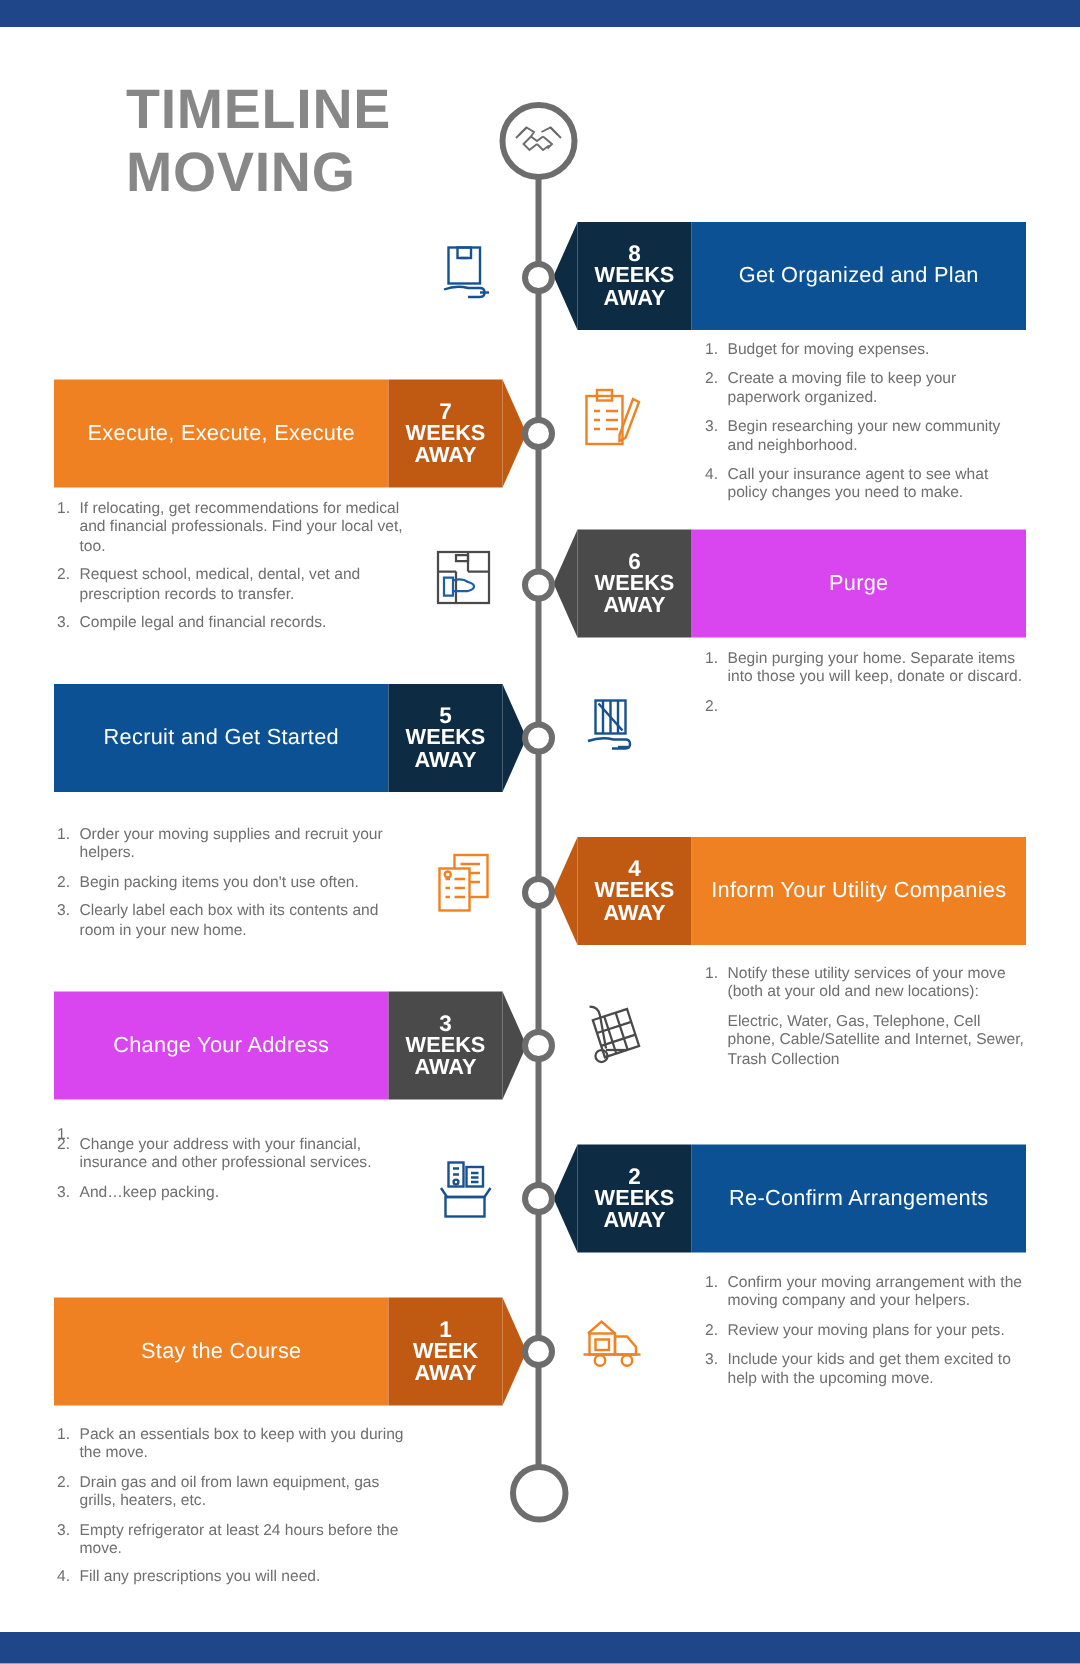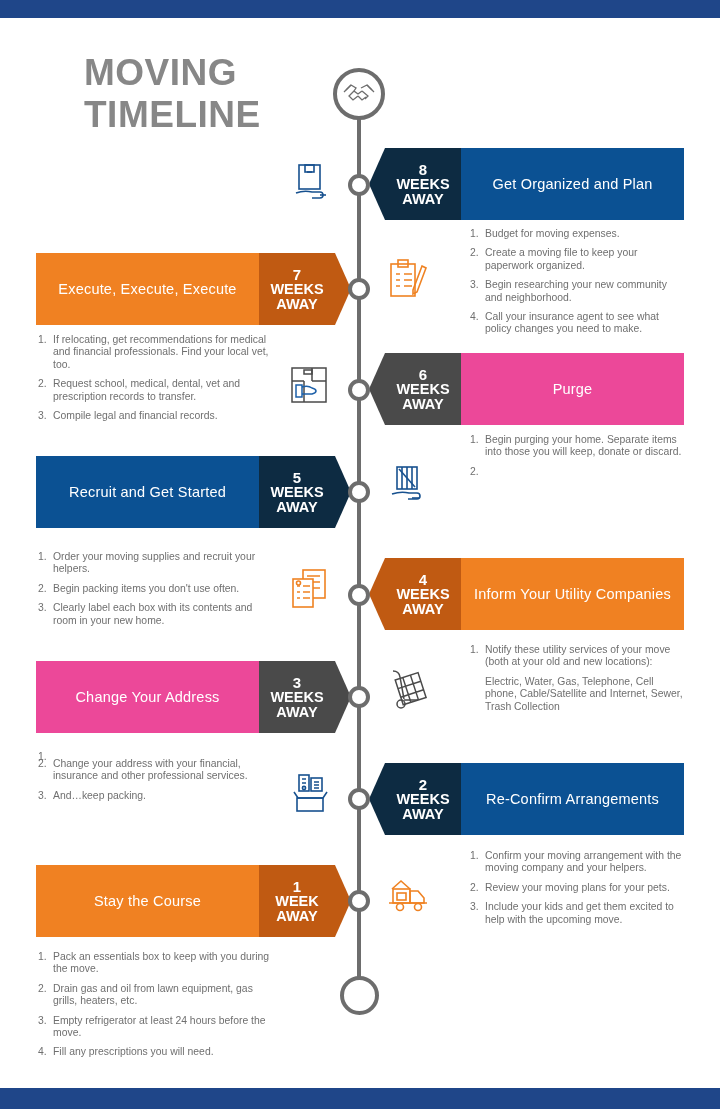--- a/index.html
+++ b/index.html
@@ -48,33 +48,33 @@
   ol.items li .n{position:absolute;left:0;top:0;}
   ol.items li .sub{display:block;margin-top:7px;}
 
   .icon{position:absolute;}
 
   
   .c-blue{background:#0B5193;}
   .c-navy{background:#0D2B42;color:#0D2B42;}
   .c-orange{background:#F08122;}
   .c-dkorange{background:#C05A12;color:#C05A12;}
-  .c-gray{background:#ec4899;}
+  .c-gray{background:#d946ef;}
   .c-dkgray{background:#4A4A4A;color:#4A4A4A;}
   .badge.c-navy span,.badge.c-dkorange span,.badge.c-dkgray span{color:#ffffff;}
 </style>
 </head>
 <body>
 
 <div class="band" id="top-band"></div>
 <div class="band" id="bottom-band"></div>
 
 <div id="page-title">
+  <div>TIMELINE</div>
   <div>MOVING</div>
-  <div>TIMELINE</div>
 </div>
 
 <div id="spine"></div>
 
 <div class="spine-circle" id="spine-top-circle">
   <svg width="34" height="30" viewBox="0 0 34 30" fill="none" stroke="#6d6d6d" stroke-width="1.3">
     <path d="M2 13 L9 6 L14 9 L12 12 L16 15 L20 12"></path>
     <path d="M32 13 L25 6 L19 9"></path>
     <path d="M12 12 L7 17 L11 21 L16 17"></path>
     <path d="M16 17 L20 21 L24 18"></path>

